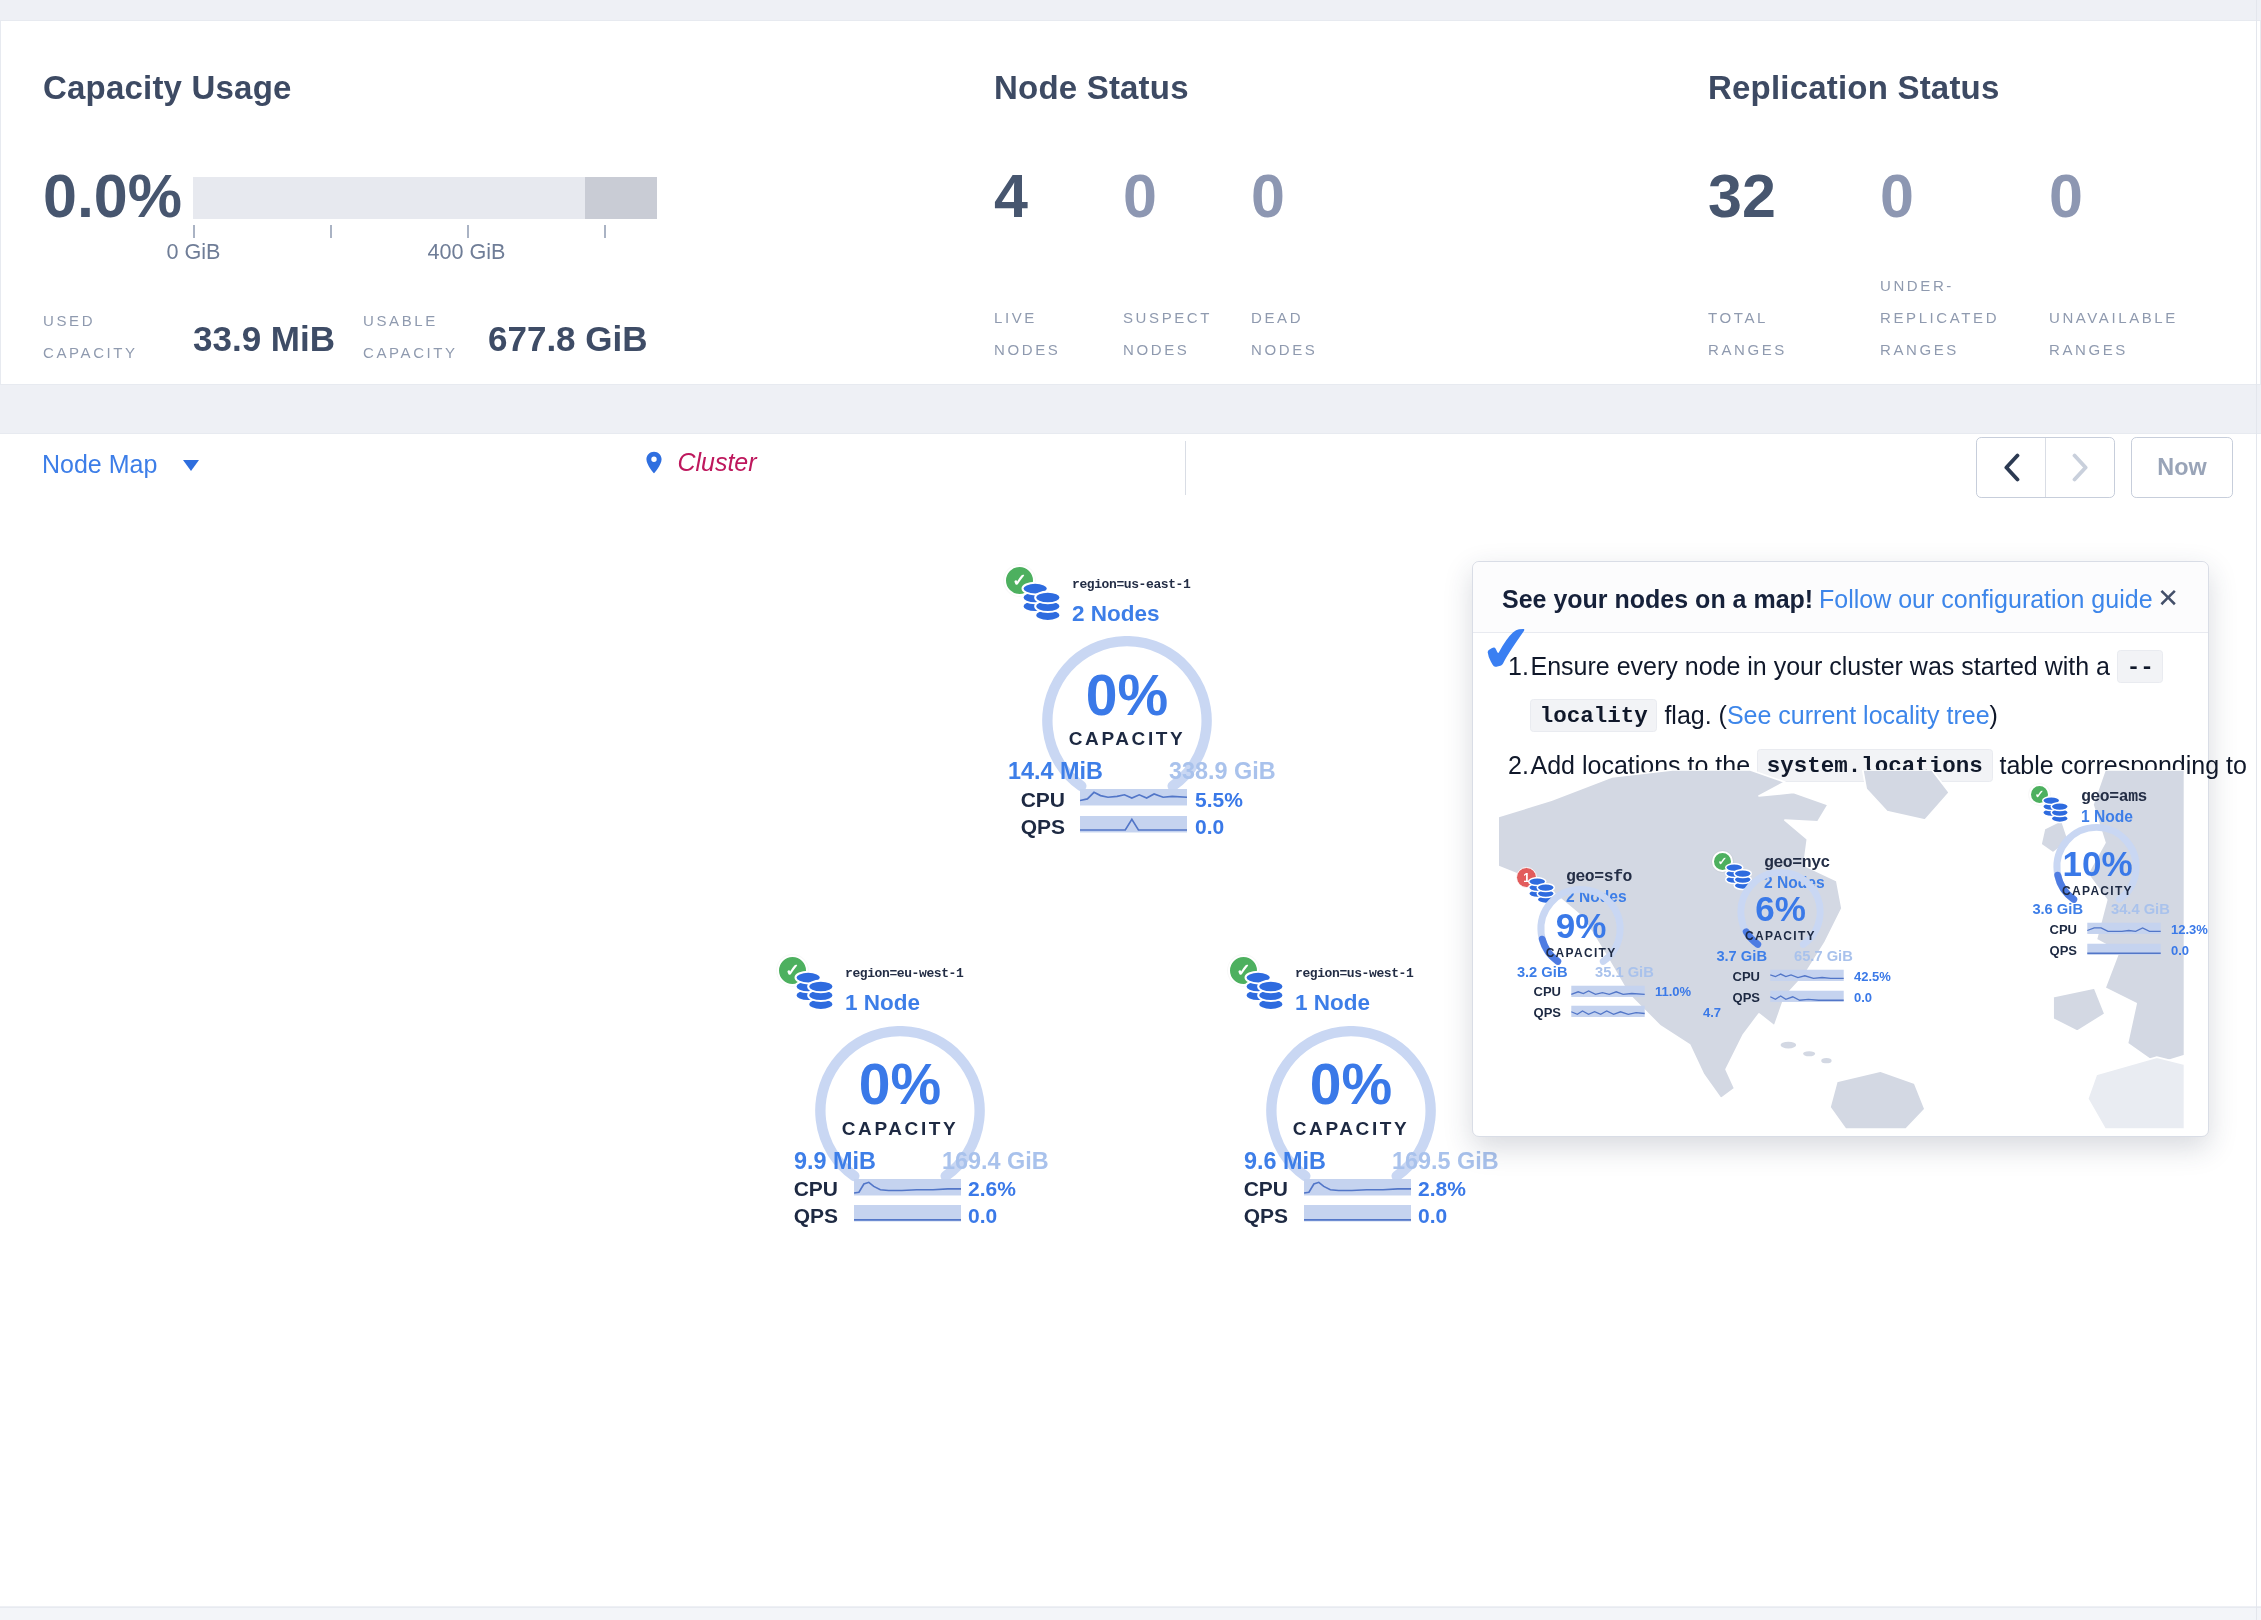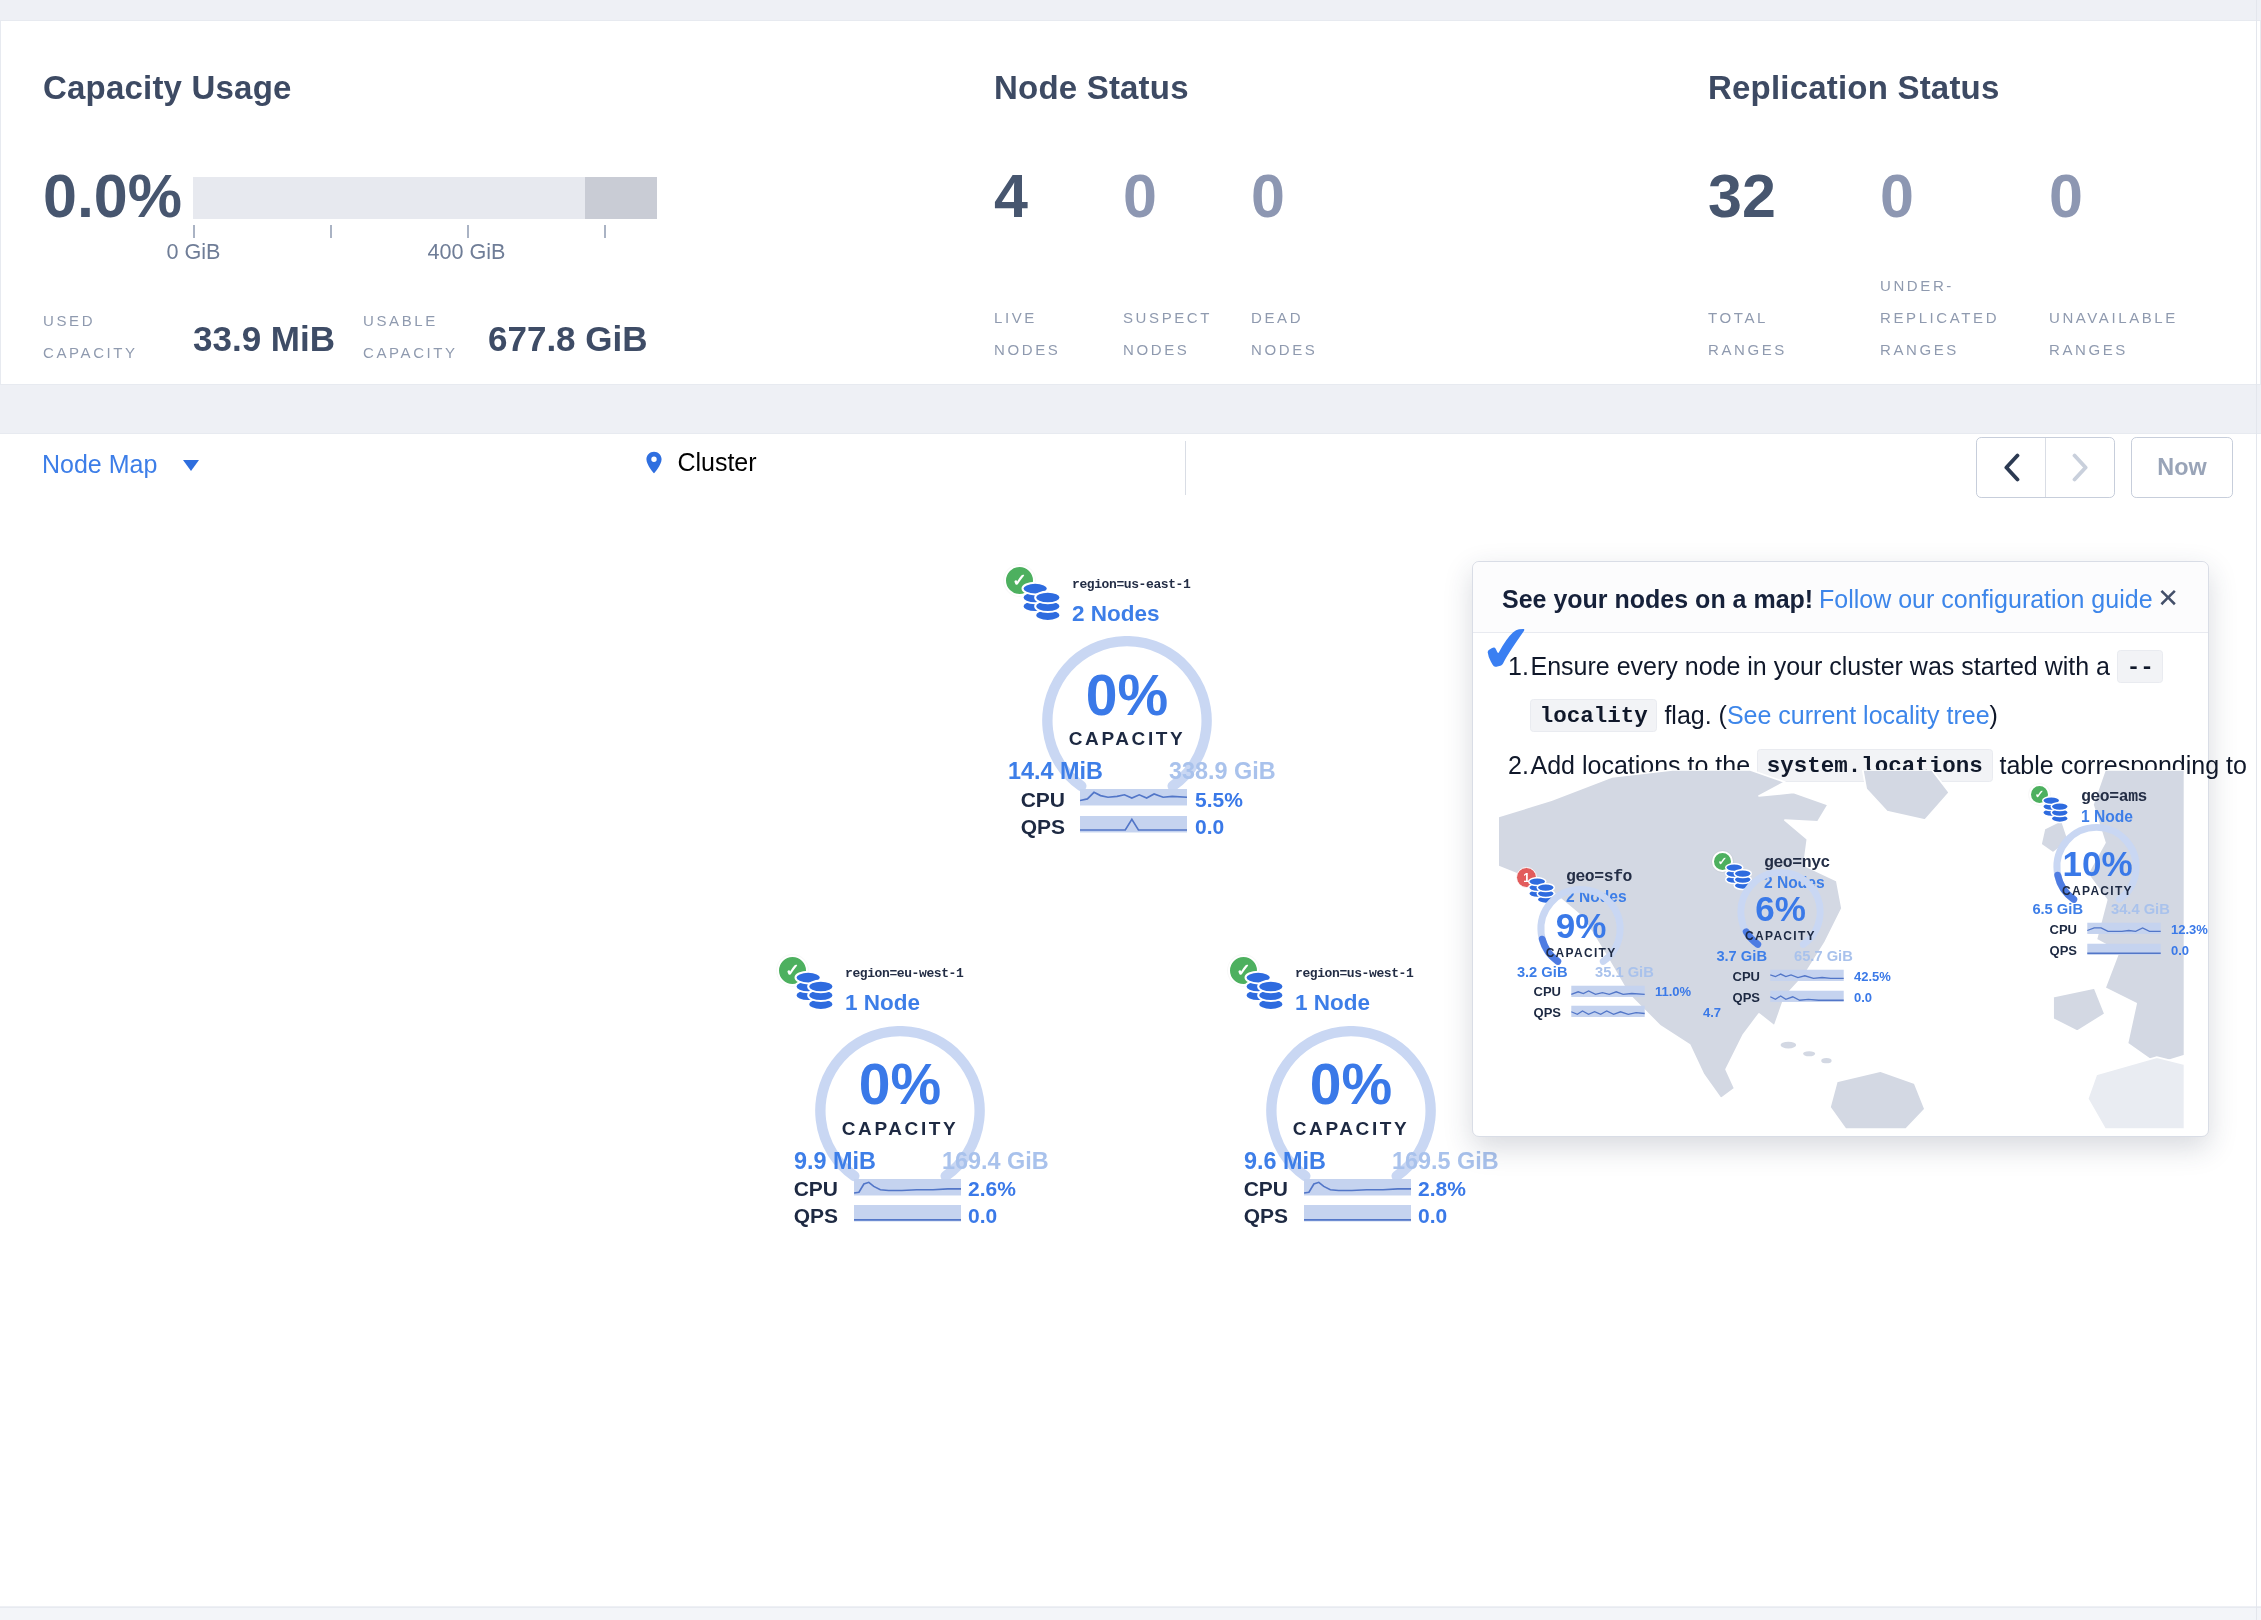--- a/index.html
+++ b/index.html
@@ -18,21 +18,21 @@
 
   .bar-track { position:absolute; left:192px; top:156px; width:464px; height:42px; background:#e7e9ef; }
   .bar-dark { position:absolute; left:584px; top:156px; width:72px; height:42px; background:#c9ccd5; }
   .bar-tick { position:absolute; top:204px; width:1.7px; height:13px; background:#aab3c4; }
   .bar-lab { position:absolute; top:218px; width:121px; text-align:center; font-size:21.6px; color:#6f7d97; }
 
   
   .toolbar { position:absolute; left:0; top:433px; width:2261px; height:68px; background:#fff; border-top:0.9px solid #e7eaf0; border-bottom:0.9px solid #e7eaf0; }
   .nodemap-dd { position:absolute; left:42px; top:15.6px; font-size:25px; color:#3d7ee8; cursor:pointer; display:flex; align-items:center; }
   .caret-down { width:0; height:0; border-left:8.7px solid transparent; border-right:8.7px solid transparent; border-top:11.3px solid #2e6ede; margin-left:26px; margin-top:3.5px; }
-  .crumb { position:absolute; left:641px; top:12px; display:flex; align-items:center; font-size:25px; color:#000000; }
+  .crumb { position:absolute; left:641px; top:12px; display:flex; align-items:center; font-size:25px; color:#be185d;font-style:italic; }
   .tb-divider { position:absolute; left:1185px; top:7px; width:0.9px; height:54px; background:#d9dde5; }
   .time-select { position:absolute; left:1219px; top:2.6px; width:736px; height:61px; border:1.3px solid #c7cedb; border-radius:5.2px; background:#fff; display:flex; align-items:center; cursor:pointer; }
   .time-badge { margin-left:15.6px; background:#d9dfec; border-radius:5.2px; font-size:20px; font-weight:700; color:#33415c; padding:7px 10.4px; }
   .time-text { margin-left:24px; font-size:23.4px; font-weight:700; color:#232e44; }
   .time-chev { position:absolute; right:29px; top:22.5px; }
   .pager { position:absolute; left:1976px; top:2.6px; width:139px; height:61px; border:1.3px solid #c7cedb; border-radius:5.2px; background:#fff; display:flex; }
   .pager-btn { flex:1; display:flex; align-items:center; justify-content:center; cursor:pointer; }
   .pager-btn:first-child { border-right:0.9px solid #d9dde5; }
   .now-btn { position:absolute; left:2131px; top:2.6px; width:102px; height:61px; border:1.3px solid #c7cedb; border-radius:5.2px; background:#fff; color:#99a4b8; font-size:23.4px; font-weight:600; display:flex; align-items:center; justify-content:center; cursor:pointer; }
 
@@ -418,21 +418,21 @@
         </g>
       </svg>
       <div class="r-title" style="left:608px; top:225px;">geo=ams</div>
       <div class="r-nodes" style="left:608px; top:246px;">1 Node</div>
       <svg class="abs" style="left:577px; top:258px;" width="93" height="87" viewBox="-54 -54 108 100">
         <path d="M -26.4 37.7 A 46 46 0 1 1 26.4 37.7" fill="none" stroke="#c9d7f3" stroke-width="8" stroke-linecap="round"></path>
         <path d="M -26.4 37.7 A 46 46 0 0 1 -45 9.6" fill="none" stroke="#4e7ce2" stroke-width="8" stroke-linecap="round"></path>
       </svg>
       <div class="g-pct" style="left:538px; top:284px; width:173px;">10%</div>
       <div class="g-cap" style="left:538px; top:322px; width:173px;">CAPACITY</div>
-      <div class="v-used" style="left:506px; top:339px; width:104px;">6.5 GiB</div>
+      <div class="v-used" style="left:506px; top:339px; width:104px;">3.6 GiB</div>
       <div class="v-total" style="left:638px; top:339px; width:113px;">34.4 GiB</div>
       <div class="row-lab" style="left:552px; top:360px; width:52px;">CPU</div>
       <svg class="abs" style="left:614px; top:359px;" width="74" height="14.7" viewBox="0 0 85 17">
         <rect x="0" y="2" width="85" height="13" fill="#c5d3ef"></rect>
         <polyline points="0,11 8,8 16,8 24,12 32,12 40,12 48,11 56,12 64,8 72,12 85,12" fill="none" stroke="#5276c8" stroke-width="1.5"></polyline>
       </svg>
       <div class="row-val" style="left:698px; top:360px; width:69px;">12.3%</div>
       <div class="row-lab" style="left:552px; top:381px; width:52px;">QPS</div>
       <svg class="abs" style="left:614px; top:380px;" width="74" height="14.7" viewBox="0 0 85 17">
         <rect x="0" y="2" width="85" height="13" fill="#c5d3ef"></rect>

